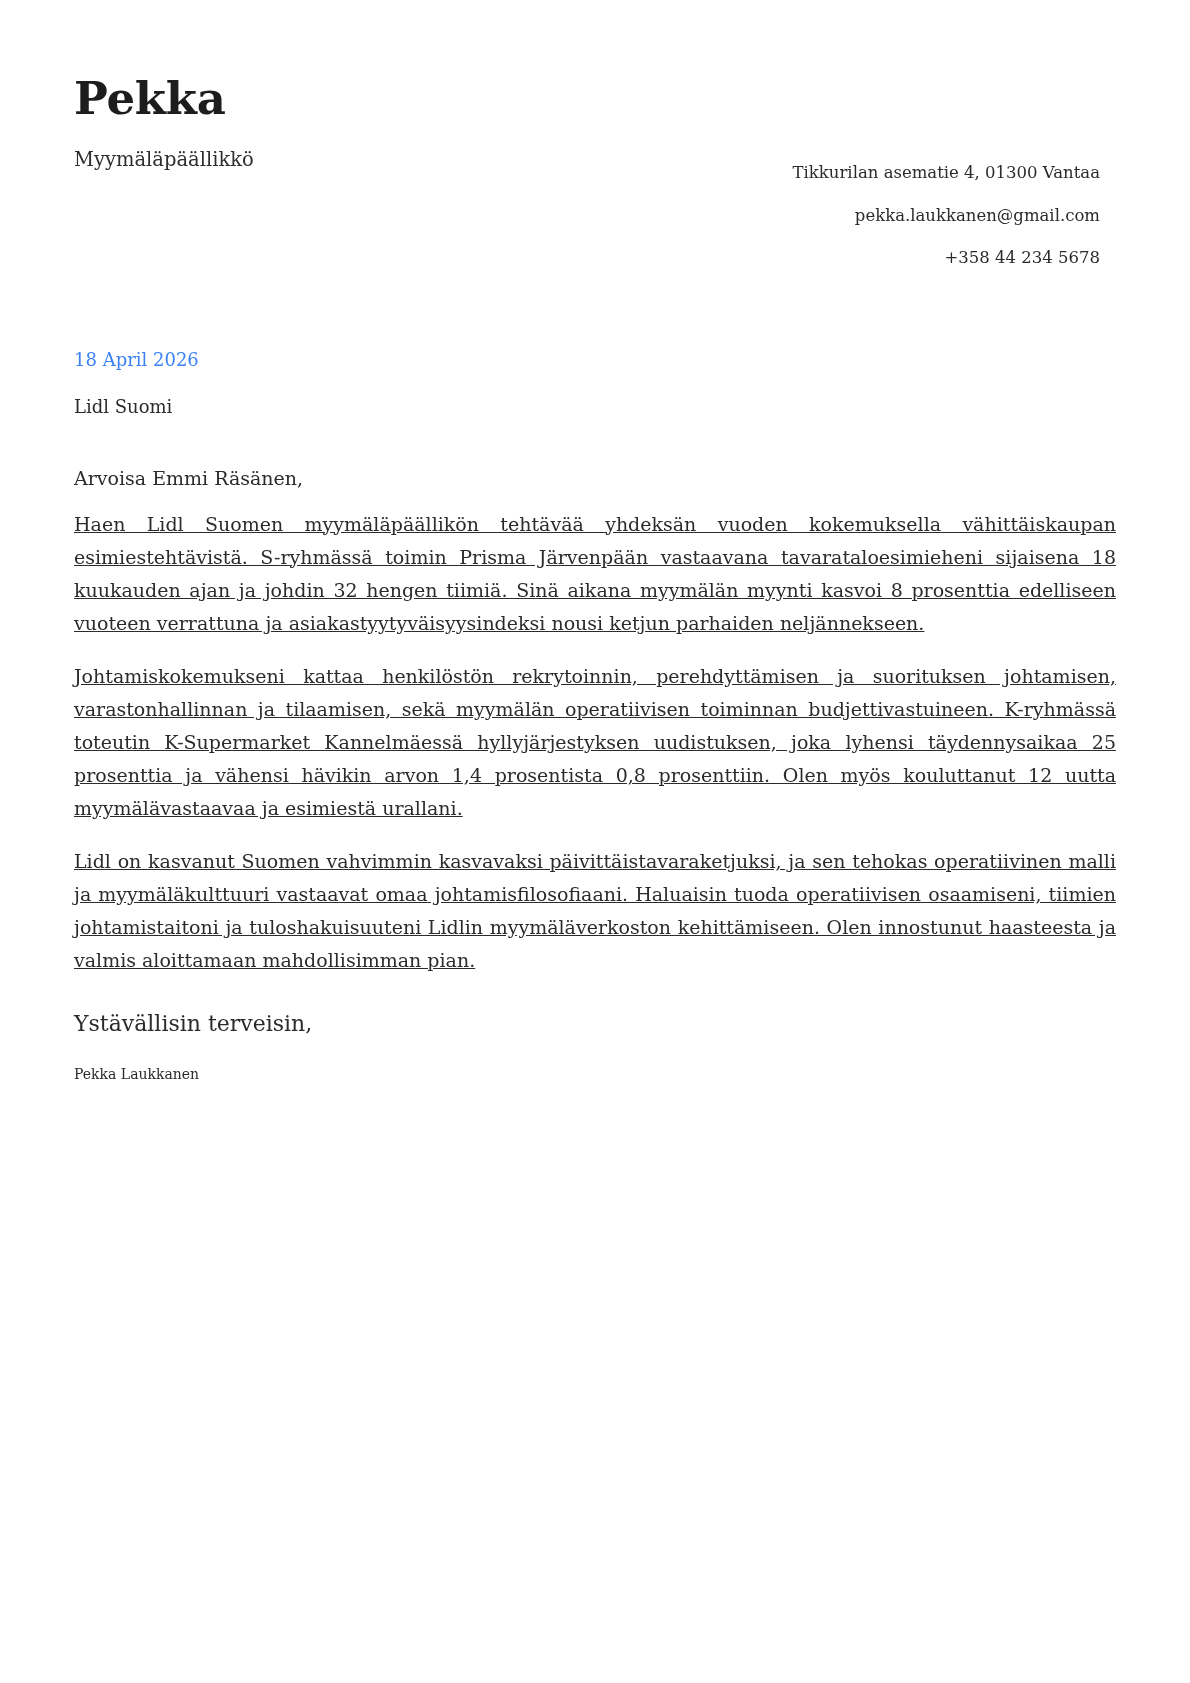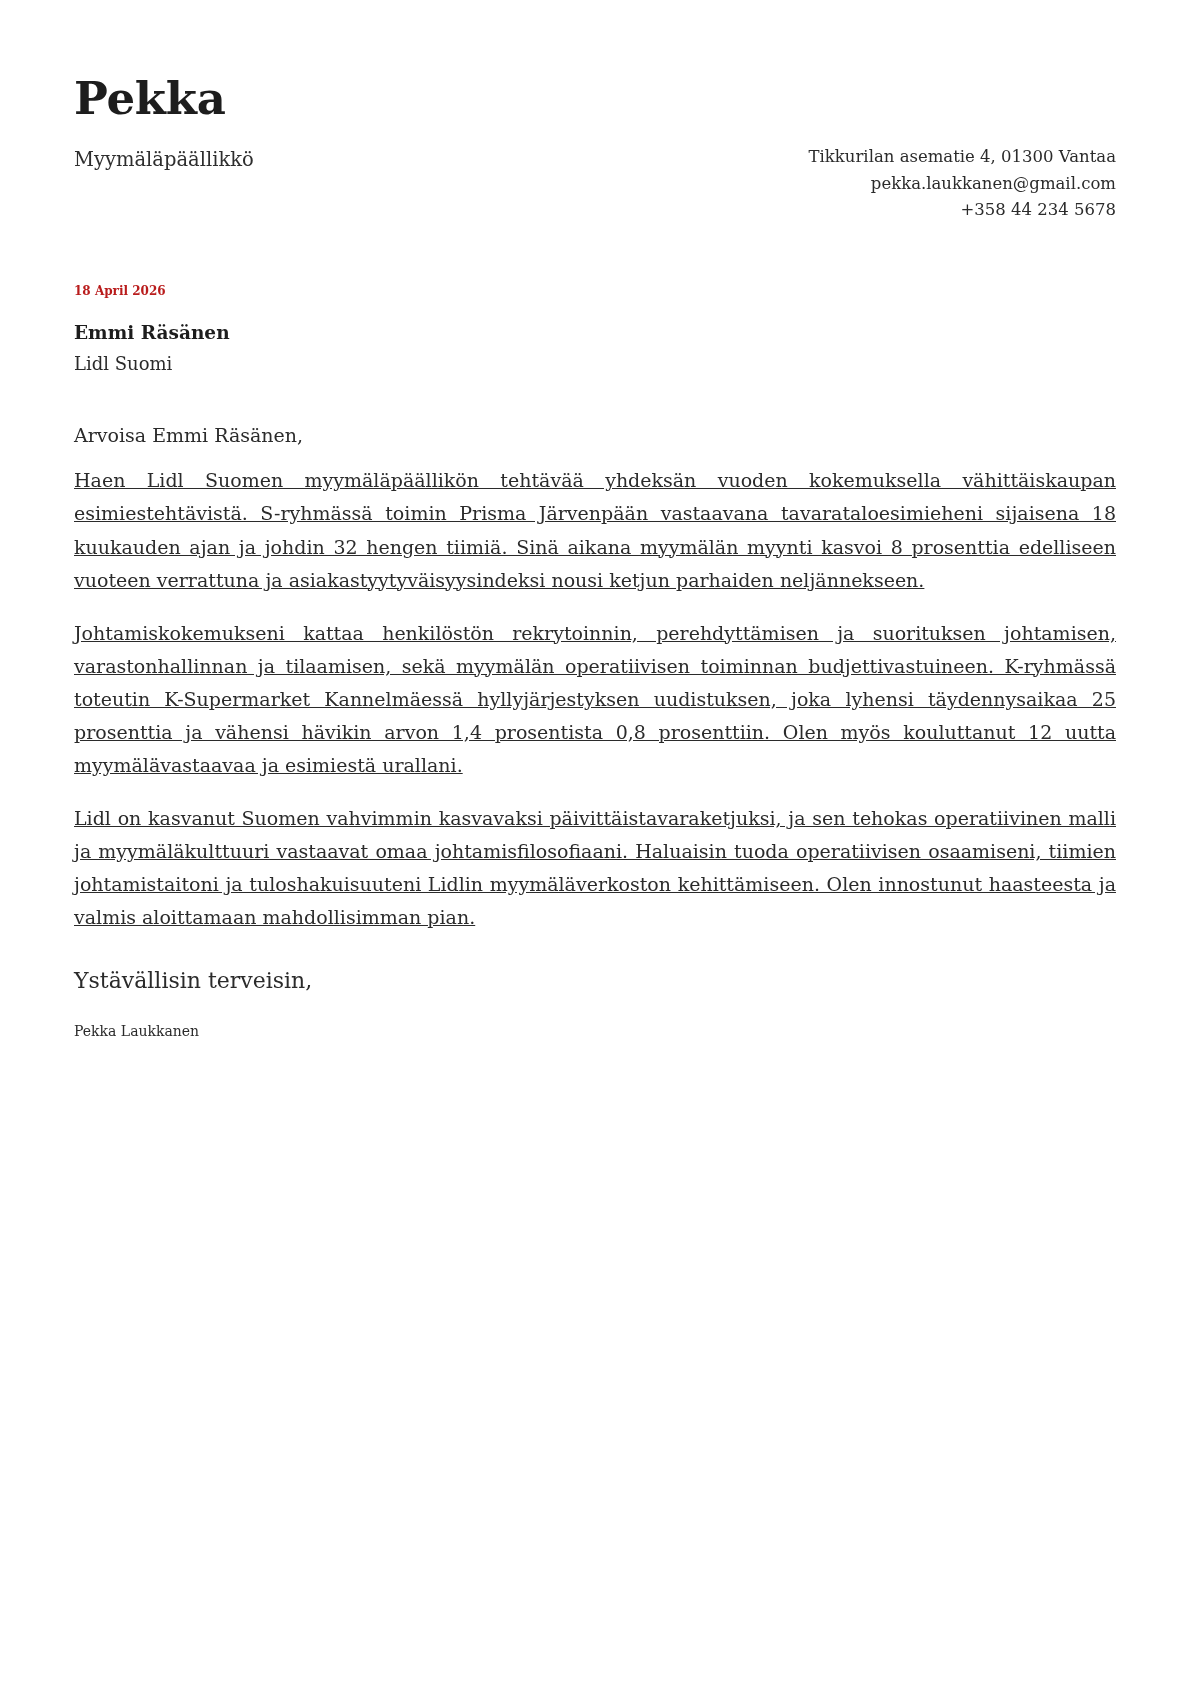--- a/index.html
+++ b/index.html
@@ -46,32 +46,31 @@
     margin-top: 21px;
   }
   .contact {
     text-align: right;
     font-size: 16.5px;
     line-height: 1.62;
     color: #2b2b2b;
     padding-top: 72px;
     white-space: nowrap;
   }
-  .contact div { margin: 0; }
+  .contact div { margin: 16px; }
 
   
   .meta {
     margin-bottom: 44px;
   }
   .date {
-    font-size: 12px;
+    font-size: 18px;
     line-height: 1.5;
-    color: #b91c1c;
+    color: #3b82f6;
     margin-bottom: 20px;
-    font-weight: bold;
   }
   .recipient-name {
     font-weight: 700;
     font-size: 18.5px;
     line-height: 1.45;
     color: #1d1d1d;
   }
   .recipient-org {
     font-size: 18px;
     line-height: 1.5;
@@ -123,21 +122,20 @@
 
     <div class="contact">
       <div>Tikkurilan asematie 4, 01300 Vantaa</div>
       <div>pekka.laukkanen@gmail.com</div>
       <div>+358 44 234 5678</div>
     </div>
   </div>
 
   <div class="meta">
     <div class="date">18 April 2026</div>
-    <div class="recipient-name">Emmi Räsänen</div>
     <div class="recipient-org">Lidl Suomi</div>
   </div>
 
   <div class="letter-body">
     <div class="salutation">Arvoisa Emmi Räsänen,</div>
     <p class="body-par">Haen Lidl Suomen myymäläpäällikön tehtävää yhdeksän vuoden kokemuksella vähittäiskaupan esimiestehtävistä. S-ryhmässä toimin Prisma Järvenpään vastaavana tavarataloesimieheni sijaisena 18 kuukauden ajan ja johdin 32 hengen tiimiä. Sinä aikana myymälän myynti kasvoi 8 prosenttia edelliseen vuoteen verrattuna ja asiakastyytyväisyysindeksi nousi ketjun parhaiden neljännekseen.</p>
     <p class="body-par">Johtamiskokemukseni kattaa henkilöstön rekrytoinnin, perehdyttämisen ja suorituksen johtamisen, varastonhallinnan ja tilaamisen, sekä myymälän operatiivisen toiminnan budjettivastuineen. K-ryhmässä toteutin K-Supermarket Kannelmäessä hyllyjärjestyksen uudistuksen, joka lyhensi täydennysaikaa 25 prosenttia ja vähensi hävikin arvon 1,4 prosentista 0,8 prosenttiin. Olen myös kouluttanut 12 uutta myymälävastaavaa ja esimiestä urallani.</p>
     <p class="body-par">Lidl on kasvanut Suomen vahvimmin kasvavaksi päivittäistavaraketjuksi, ja sen tehokas operatiivinen malli ja myymäläkulttuuri vastaavat omaa johtamisfilosofiaani. Haluaisin tuoda operatiivisen osaamiseni, tiimien johtamistaitoni ja tuloshakuisuuteni Lidlin myymäläverkoston kehittämiseen. Olen innostunut haasteesta ja valmis aloittamaan mahdollisimman pian.</p>
     <div class="closing">Ystävällisin terveisin,</div>
     <div class="signature">Pekka Laukkanen</div>

